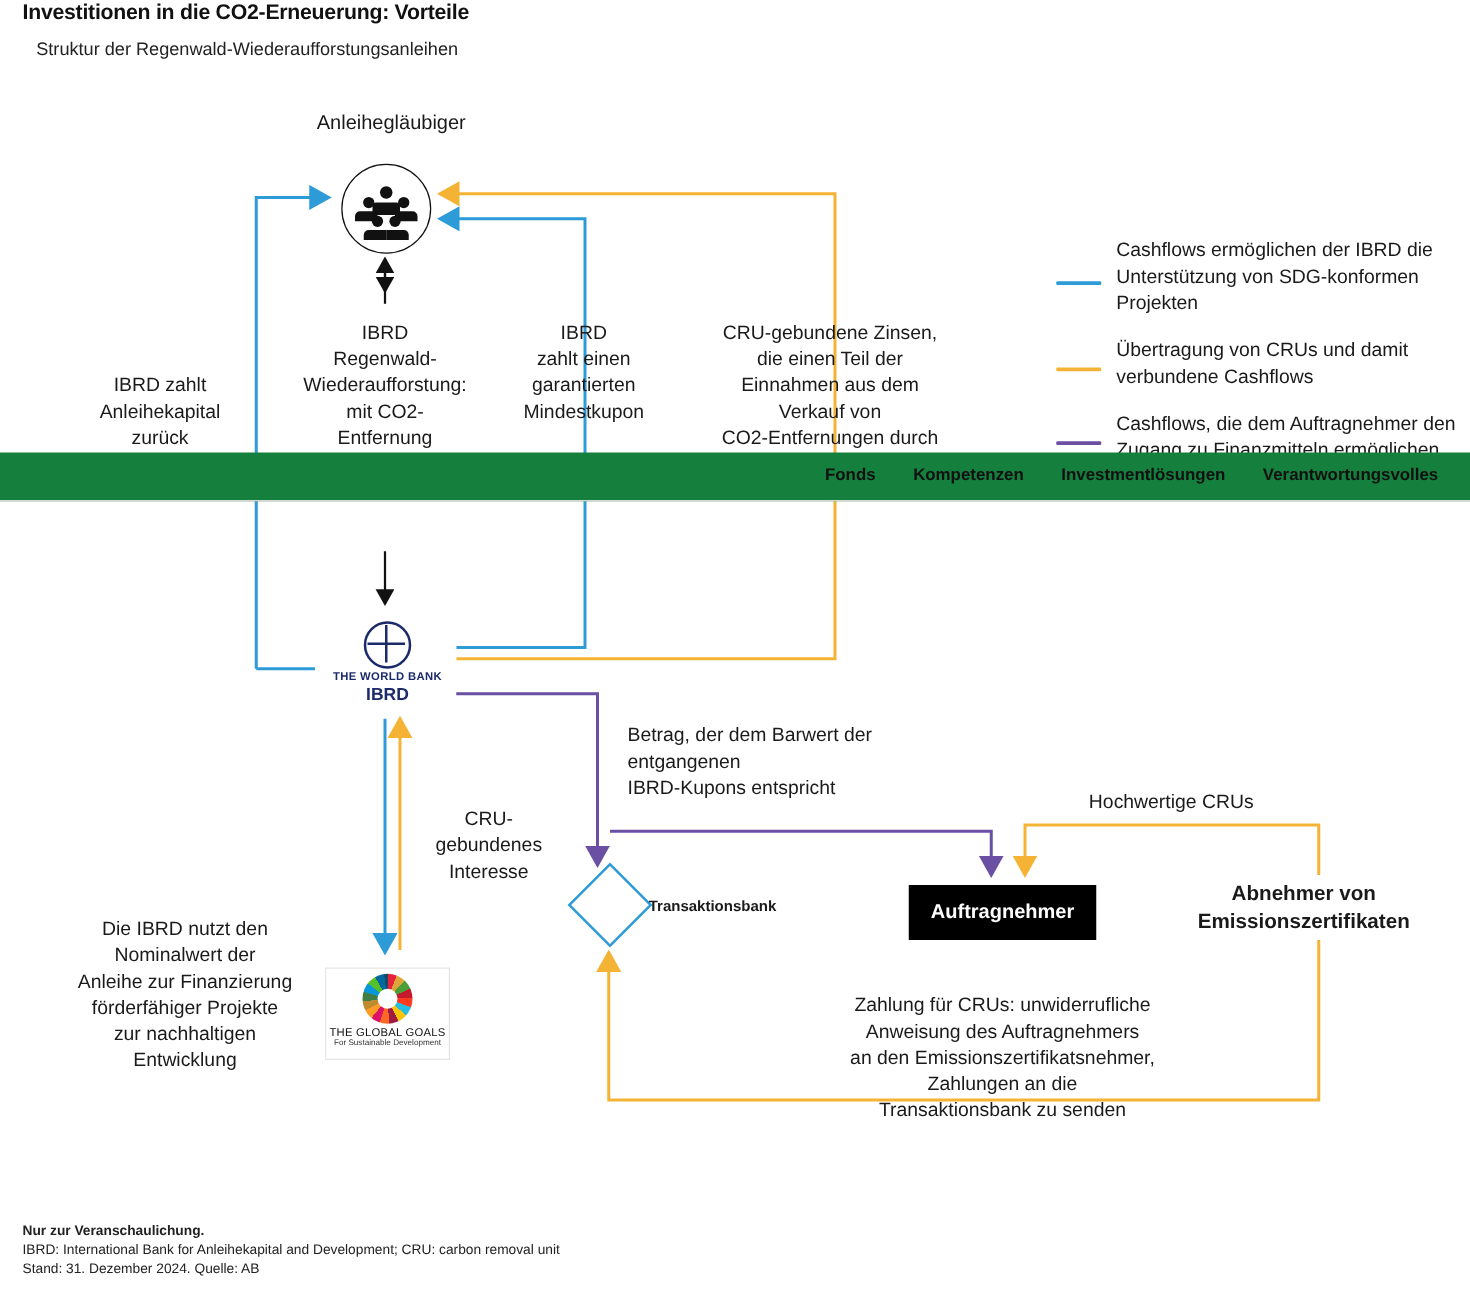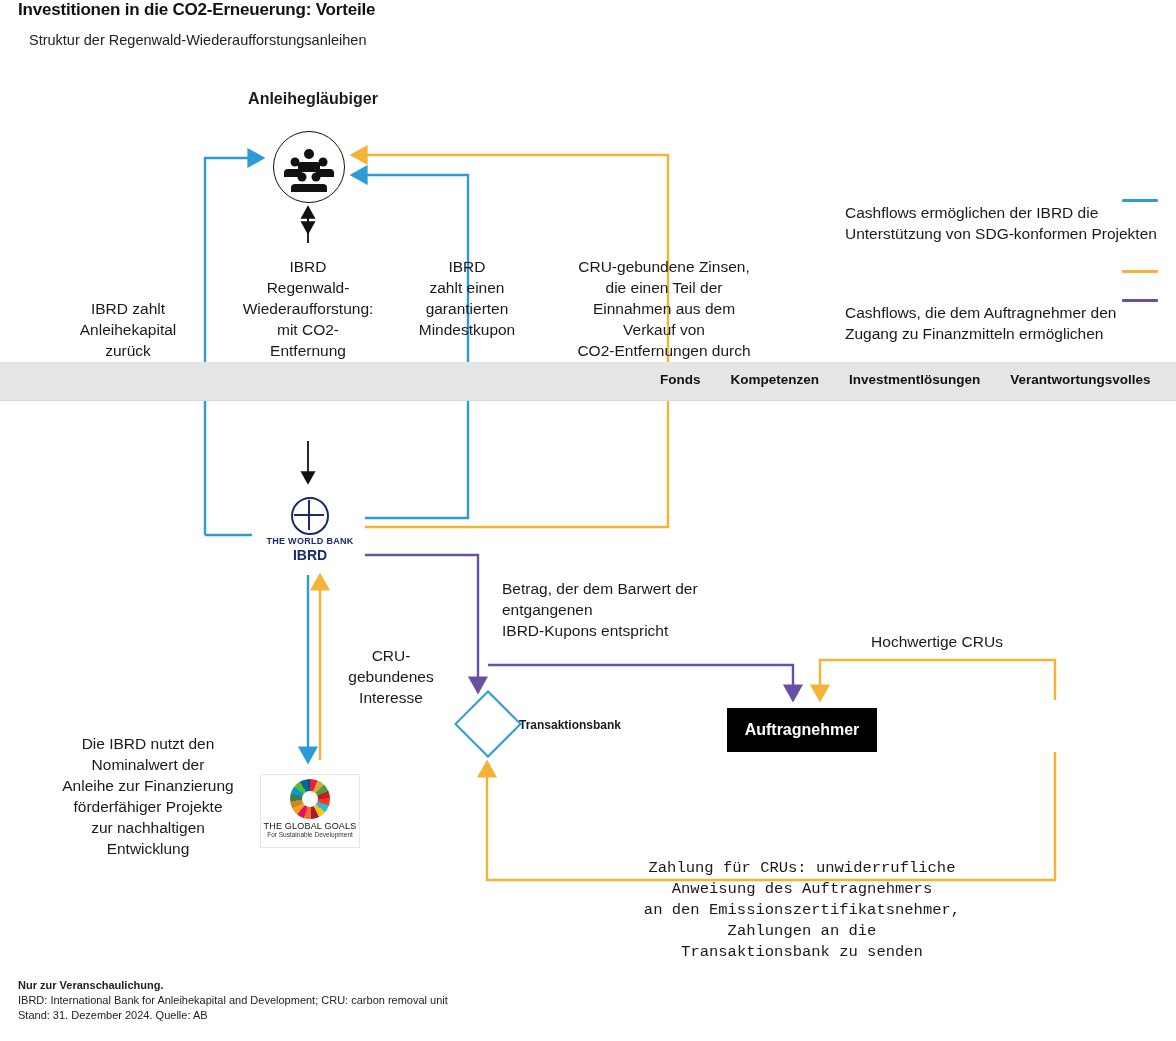--- a/index.html
+++ b/index.html
@@ -37,21 +37,21 @@
     font-size: 14.5px;
     color: #222222;
     margin-left: 11px;
   }
   
   #navbar {
     position: absolute;
     left: 0; top: 362px;
     width: 1176px;
     height: 38px;
-    background: #e5e5e5;
+    background: #15803d;
     border-bottom: 1px solid #d8d8d8;
     z-index: 40;
   }
   #navbar .nav-items {
     position: absolute;
     left: 660px;
     top: 10px;
     display: flex;
     gap: 30px;
     font-size: 13.5px;
@@ -90,21 +90,21 @@
     border: 1.6px solid #111111;
     background: #ffffff;
     z-index: 20;
   }
   #bondholder-title {
     position: absolute;
     left: 223px; top: 90px;
     width: 180px;
     text-align: center;
     font-size: 16px;
-    font-weight: bold;
+    font-weight: normal;
   }
   #worldbank-node {
     position: absolute;
     left: 255px; top: 497px;
     width: 110px; height: 65px;
     background: #ffffff;
     text-align: center;
     z-index: 20;
   }
   #wb-globe {
@@ -224,23 +224,22 @@
 
   
   #legend {
     position: absolute;
     left: 845px; top: 190px;
     width: 325px;
     z-index: 30;
   }
   .legend-row {
     display: flex;
-    align-items: flex-end;
+    align-items: center;
     margin-bottom: 17px;
-    flex-direction: column;
   }
   .legend-swatch {
     flex: none;
     width: 36px;
     height: 3px;
     margin-top: 9px;
     margin-right: 12px;
     border-radius: 1px;
   }
   .legend-text {
@@ -345,20 +344,22 @@
     <div id="sdg-wheel"></div>
     <div id="sdg-title">THE GLOBAL GOALS</div>
     <div id="sdg-sub">For Sustainable Development</div>
   </div>
 
   <div id="diamond-node"></div>
   <div id="transaction-bank-label">Transaktionsbank</div>
 
   <div id="contractor-node">Auftragnehmer</div>
 
+  <div id="offtaker-label">Abnehmer von
+Emissionszertifikaten</div>
 
   <div class="lbl" style="left:38px; top:298px; width:180px;">IBRD zahlt
 Anleihekapital
 zurück</div>
 
   <div class="lbl" style="left:218px; top:256px; width:180px;">IBRD
 Regenwald-
 Wiederaufforstung:
 mit CO2-
 Entfernung
@@ -381,40 +382,41 @@
   <div class="lbl" style="left:330px; top:645px; width:122px;">CRU-
 gebundenes
 Interesse</div>
 
   <div class="lbl lead" style="left:502px; top:578px; width:300px;">Betrag, der dem Barwert der
 entgangenen
 IBRD-Kupons entspricht</div>
 
   <div class="lbl" style="left:838px; top:631px; width:198px;">Hochwertige CRUs</div>
 
-  <div class="lbl" style="left:620px; top:858px; width:364px;font-family:Liberation Mono, monospace;">Zahlung für CRUs: unwiderrufliche
+  <div class="lbl" style="left:620px; top:794px; width:364px;">Zahlung für CRUs: unwiderrufliche
 Anweisung des Auftragnehmers
 an den Emissionszertifikatsnehmer,
 Zahlungen an die
 Transaktionsbank zu senden</div>
 
   <div class="lbl" style="left:48px; top:733px; width:200px;">Die IBRD nutzt den
 Nominalwert der
 Anleihe zur Finanzierung
 förderfähiger Projekte
 zur nachhaltigen
 Entwicklung</div>
 
   <div id="legend">
     <div class="legend-row">
       <span class="legend-swatch" style="background:#2d9bd7;"></span>
       <span class="legend-text">Cashflows ermöglichen der IBRD die Unterstützung von SDG-konformen Projekten</span>
     </div>
     <div class="legend-row">
       <span class="legend-swatch" style="background:#f5b335;"></span>
+      <span class="legend-text">Übertragung von CRUs und damit verbundene Cashflows</span>
     </div>
     <div class="legend-row">
       <span class="legend-swatch" style="background:#6a4fa3;"></span>
       <span class="legend-text">Cashflows, die dem Auftragnehmer den Zugang zu Finanzmitteln ermöglichen</span>
     </div>
   </div>
 
   <div id="footnotes">
     <div class="fn-bold">Nur zur Veranschaulichung.</div>
     <div>IBRD: International Bank for Anleihekapital and Development; CRU: carbon removal unit</div>

